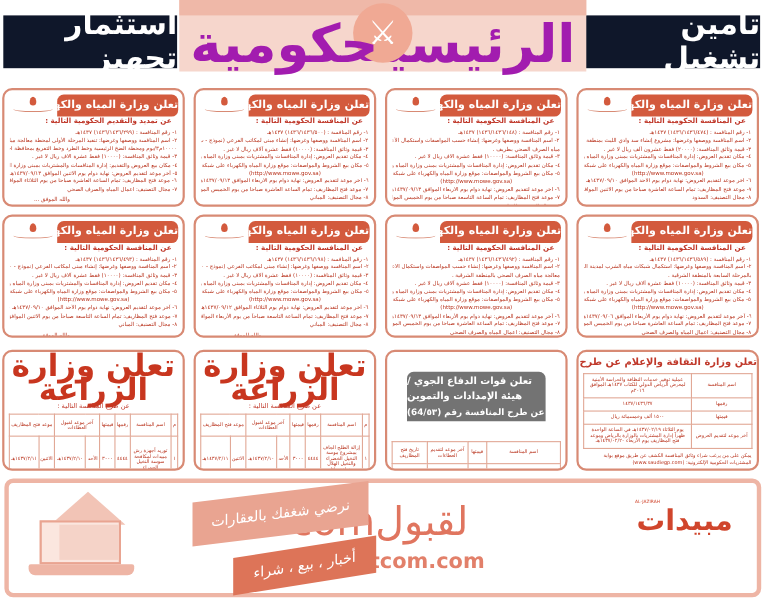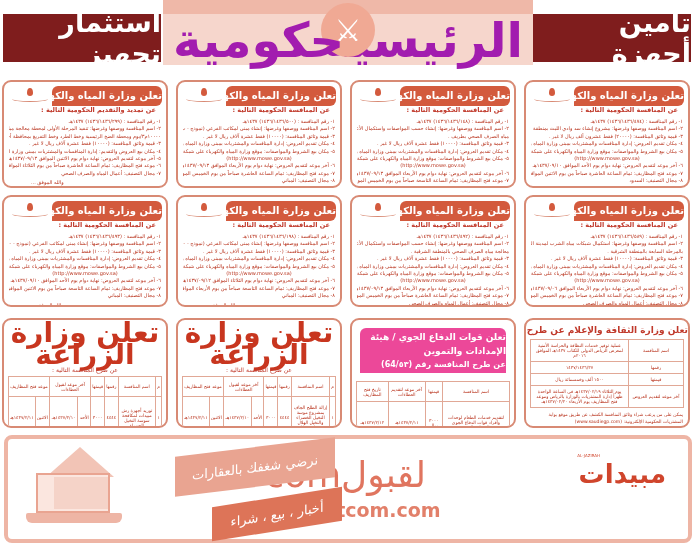--- a/index.html
+++ b/index.html
@@ -1,20 +1,20 @@
 <!DOCTYPE html>
 <html><head>
 <meta charset="utf-8">
 <style>
   * { box-sizing: border-box; margin: 0; padding: 0; }
   body { width: 694px; height: 549px; background: #ffffff; font-family: "DejaVu Sans", sans-serif; color: #c0392b; overflow: hidden; position: relative; direction: rtl; }
 
   
   .masthead { position: absolute; left: 3px; top: 0; width: 688px; height: 70px; }
-  .mh-side { position: absolute; top: 14px; height: 48px; background: #7f1d1d; color: #fff; font-size: 27px; font-weight: bold; display: flex; align-items: center; justify-content: center; }
+  .mh-side { position: absolute; top: 14px; height: 48px; background: #0f172a; color: #fff; font-size: 27px; font-weight: bold; display: flex; align-items: center; justify-content: center; }
   .mh-right { right: 0; width: 160px; }
   .mh-left { left: 0; width: 158px; }
   .mh-center { position: absolute; left: 160px; width: 370px; top: 0; height: 65px; background: #f6d6cc; }
   .mh-center-top { position: absolute; left: 0; right: 0; top: 0; height: 14px; background: #efb8a8; }
   .mh-title { position: absolute; top: 12px; font-size: 48px; font-weight: bold; color: #a21caf; }
   .mh-title.r { right: 10px; }
   .mh-title.l { left: 10px; }
   .mh-emblem { position: absolute; left: 50%; top: 3px; transform: translateX(-50%); width: 54px; height: 54px; border-radius: 50%; background: #f0a994; display: flex; align-items: center; justify-content: center; font-size: 30px; color: #fff; }
 
   
@@ -32,21 +32,21 @@
 
   
   .ag-title { text-align: center; font-size: 28px; font-weight: bold; color: #c8361f; line-height: 22px; margin-top: 2px; }
   .ag-sub { text-align: center; font-size: 6px; color: #c0392b; margin-bottom: 3px; }
   table.t { border-collapse: collapse; width: calc(100% - 8px); margin: 0 4px; font-size: 4.5px; color: #b8321c; }
   table.t td, table.t th { border: 1px solid #e1a896; text-align: center; padding: 2px 1px; font-weight: normal; }
   table.t th { height: 20px; }
   table.t td { height: 42px; }
   .foot-note { font-size: 4.5px; line-height: 7px; color: #b8321c; padding: 3px 5px; text-align: right; }
 
-  .af-head { background: #ec4899; color: #fff; text-align: right; margin: 8px; padding: 2px 0; border-radius: 6px 6px 0 0; }
+  .af-head { background: #737373; color: #fff; text-align: left; margin: 18px; padding: 2px 0; border-radius: 6px 6px 0 0; }
   .af-head .a { font-size: 9px; font-weight: bold; line-height: 14px; }
   .af-head .b { font-size: 8px; font-weight: bold; line-height: 13px; }
 
   .cu-title { font-size: 9px; font-weight: bold; color: #c0392b; text-align: center; padding: 5px 0 4px 0; white-space: nowrap; }
   table.cu { border-collapse: collapse; width: calc(100% - 8px); margin: 0 4px; font-size: 4.5px; color: #b8321c; }
   table.cu td { border: 1px solid #e1a896; padding: 3px 3px; text-align: center; }
   table.cu td.k { width: 55px; }
 
   
   .banner { position: absolute; left: 4px; top: 435px; width: 688px; height: 108px; border: 4px solid #eeb5a5; border-radius: 8px; background: #fff; }
@@ -61,21 +61,21 @@
   .bn-house { position: absolute; left: 18px; top: 4px; width: 100px; height: 92px; }
   .house-roof { position: absolute; left: 20px; top: 4px; width: 0; height: 0; border-left: 34px solid transparent; border-right: 34px solid transparent; border-bottom: 30px solid #f2c4b6; }
   .house-body { position: absolute; left: 28px; top: 34px; width: 54px; height: 32px; background: #f5d3c8; }
   .laptop-screen { position: absolute; left: 10px; top: 30px; width: 74px; height: 40px; border: 2px solid #e9a491; background: #fbe6df; }
   .laptop-base { position: absolute; left: 0; top: 70px; width: 96px; height: 10px; background: #eeb5a5; border-radius: 2px 2px 6px 6px; }
 </style>
 </head>
 <body>
 
 <div class="masthead">
-  <div class="mh-side mh-right">تأمين أجهزة</div>
+  <div class="mh-side mh-right">تأمين تشغيل</div>
   <div class="mh-side mh-left">استثمار تجهيز</div>
   <div class="mh-center">
     <div class="mh-center-top"></div>
     <div class="mh-title r">الرئيسية</div>
     <div class="mh-emblem">⚔</div>
     <div class="mh-title l">حكومية</div>
   </div>
 </div>
 
 <div class="card" style="right:4px; top:80px; width:166px; height:108px;">

